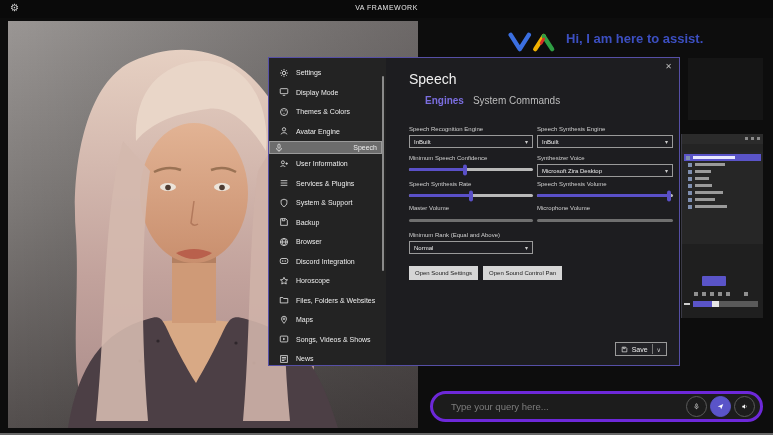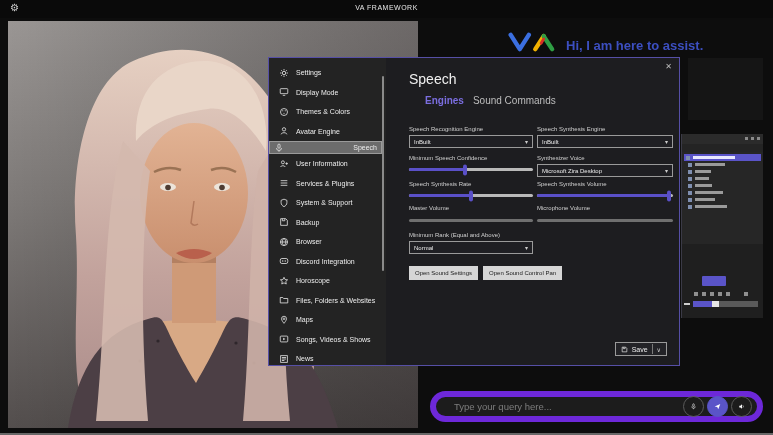--- a/index.html
+++ b/index.html
@@ -8,21 +8,21 @@
 
   
   .titlebar{position:absolute;left:0;top:0;width:773px;height:18px;background:#0a0a0a;}
   .tb-gear{position:absolute;left:10px;top:2px;font-size:10px;color:#cfcfcf;cursor:pointer;}
   .tb-title{position:absolute;left:0;right:0;top:4px;text-align:center;font-size:7px;color:#e8e8e8;letter-spacing:.5px;}
 
   
   .viewport{position:absolute;left:8px;top:21px;width:410px;height:407px;overflow:hidden;background:#777;}
 
   
-  .greeting{position:absolute;left:508px;top:31px;display:flex;align-items:flex-end;gap:6px;}
+  .greeting{position:absolute;left:508px;top:31px;display:flex;align-items:flex-start;gap:6px;}
   .greeting .txt{font-size:13px;font-weight:700;color:#3c4fc1;}
 
   
   .bg-top-panel{position:absolute;left:688px;top:58px;width:75px;height:62px;background:#151515;}
   .bg-window{position:absolute;left:681px;top:134px;width:82px;height:184px;background:#1f1f1f;border-left:1px solid #3a3a46;}
   .bgw-titlebar{height:10px;background:#2b2b2b;position:relative;}
   .bgw-ctrls{position:absolute;right:3px;top:3px;display:flex;gap:3px;}
   .bgw-ctrls i{width:3px;height:3px;background:#8a8a8a;display:block;}
   .bgw-toolbar{height:8px;background:#242424;}
   .bgw-tree{height:92px;background:#262626;padding:2px 2px;}
@@ -71,21 +71,21 @@
   .snd-btns{position:absolute;left:23px;top:208px;display:flex;gap:5px;}
   .snd-btn{height:14px;background:#d6d6d6;color:#1a1a1a;font-size:6px;display:flex;align-items:center;
            padding:0 6px;border:none;cursor:pointer;white-space:nowrap;}
   .save-btn{position:absolute;right:12px;top:284px;height:14px;border:1px solid #9a9a9a;background:#232327;
             color:#ececec;display:inline-flex;align-items:center;gap:4px;padding:0 5px;font-size:7px;cursor:pointer;}
   .save-btn .sep{width:1px;height:10px;background:#7a7a7a;}
   .save-btn .car{font-size:6px;color:#cfcfcf;}
 
   
   .chatbar{position:absolute;left:430px;top:391px;width:333px;height:31px;background:#1c1c1c;
-           border:6px solid #6d28d9;border-radius:16px;display:flex;align-items:center;padding:0 5px 0 16px;}
+           border:3px solid #6d28d9;border-radius:16px;display:flex;align-items:center;padding:0 5px 0 16px;}
   .chat-input{flex:1;background:transparent;border:none;outline:none;color:#dddddd;font-size:9.5px;}
   .chat-input::placeholder{color:#7d7d7d;}
   .cbtn{width:21px;height:21px;border-radius:50%;border:1px solid #5a5a5a;background:transparent;
         display:flex;align-items:center;justify-content:center;margin-left:3px;cursor:pointer;flex:none;}
   .cbtn.send{background:#5a54c8;border-color:#5a54c8;}
   .cbtn svg{width:11px;height:11px;}
   .cbtn path,.cbtn rect{stroke:#e6e6e6;stroke-width:1.1;fill:none;}
   .cbtn .f{fill:#ffffff;stroke:none;}
 
   .bottom-edge{position:absolute;left:0;bottom:0;width:773px;height:2px;background:#9a9a9a;opacity:.65;}
@@ -332,21 +332,21 @@
         <span class="sb-lbl">News</span>
       </div>
       <div class="sb-scroll"></div>
     </div>
 
     <div class="content">
       <span class="p-close">✕</span>
       <div class="p-title">Speech</div>
       <div class="tabs">
         <span class="tab active">Engines</span>
-        <span class="tab">Sound Commands</span>
+        <span class="tab">System Commands</span>
       </div>
 
       <div class="fld" style="left:23px;top:68px;width:124px">
         <div class="lab">Speech Recognition Engine</div>
         <div class="sel">
           <span>InBuilt</span>
           <span class="car">▾</span>
         </div>
       </div>
       <div class="fld" style="left:151px;top:68px;width:136px">

